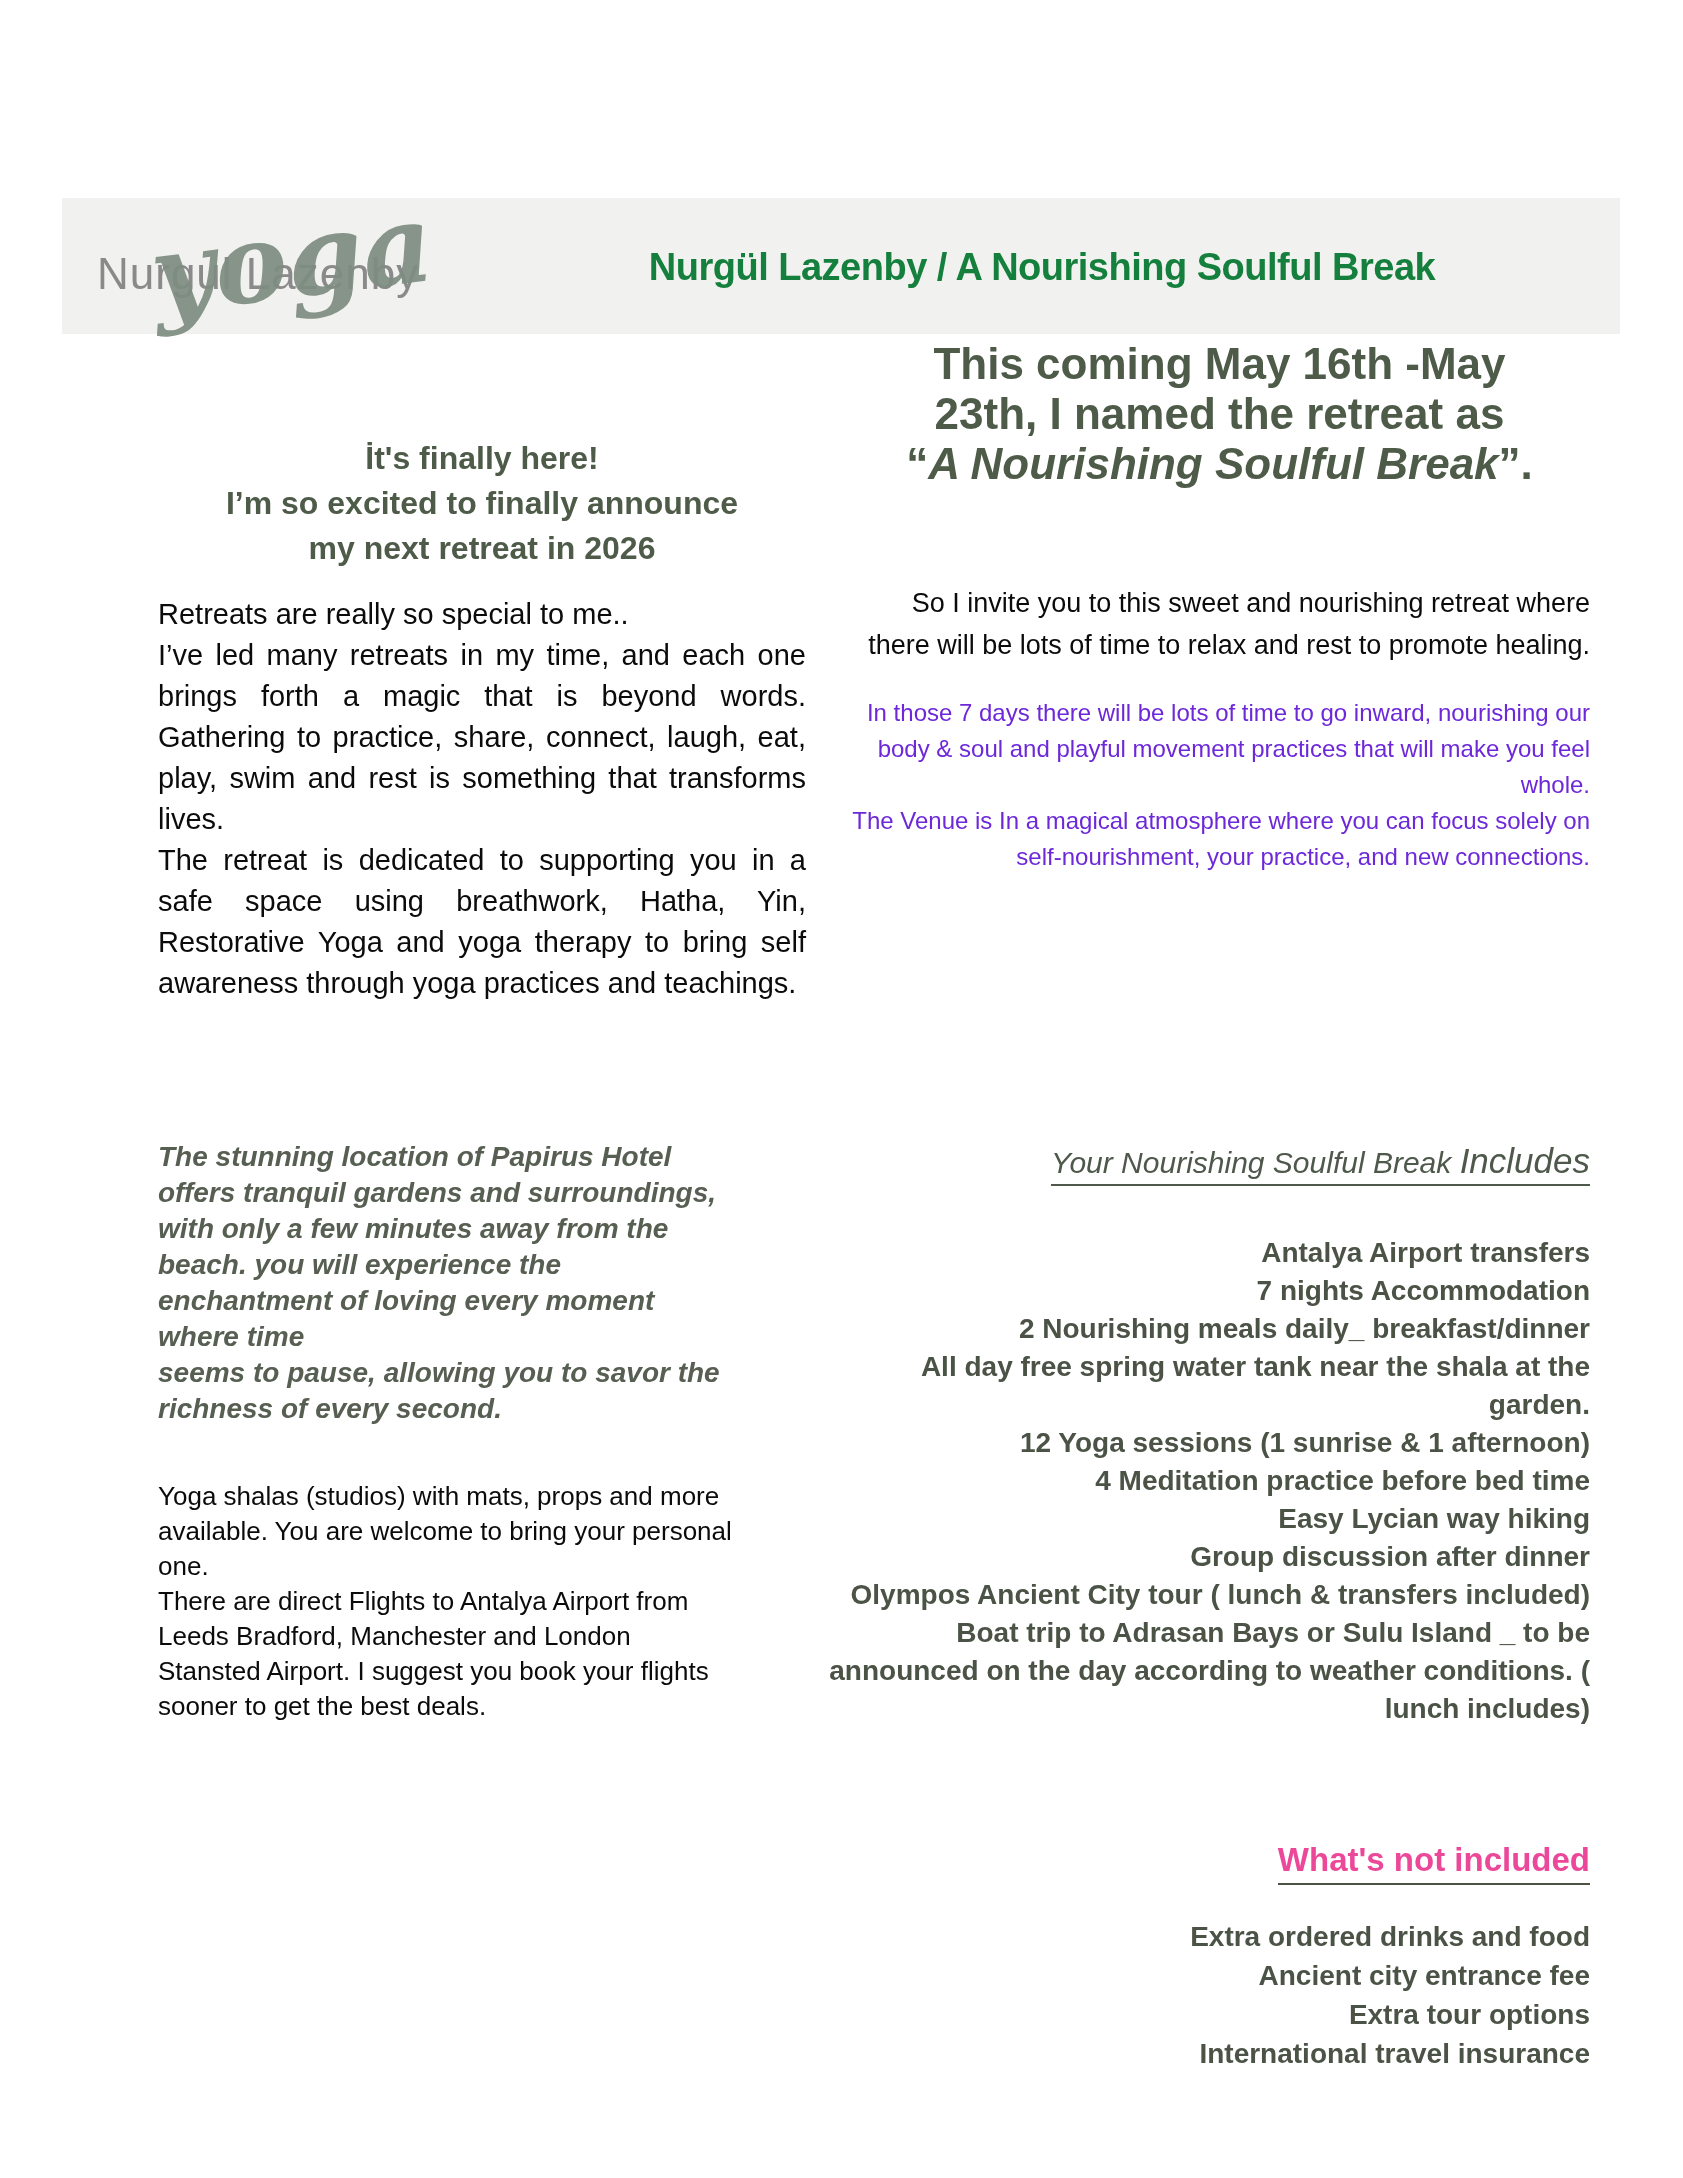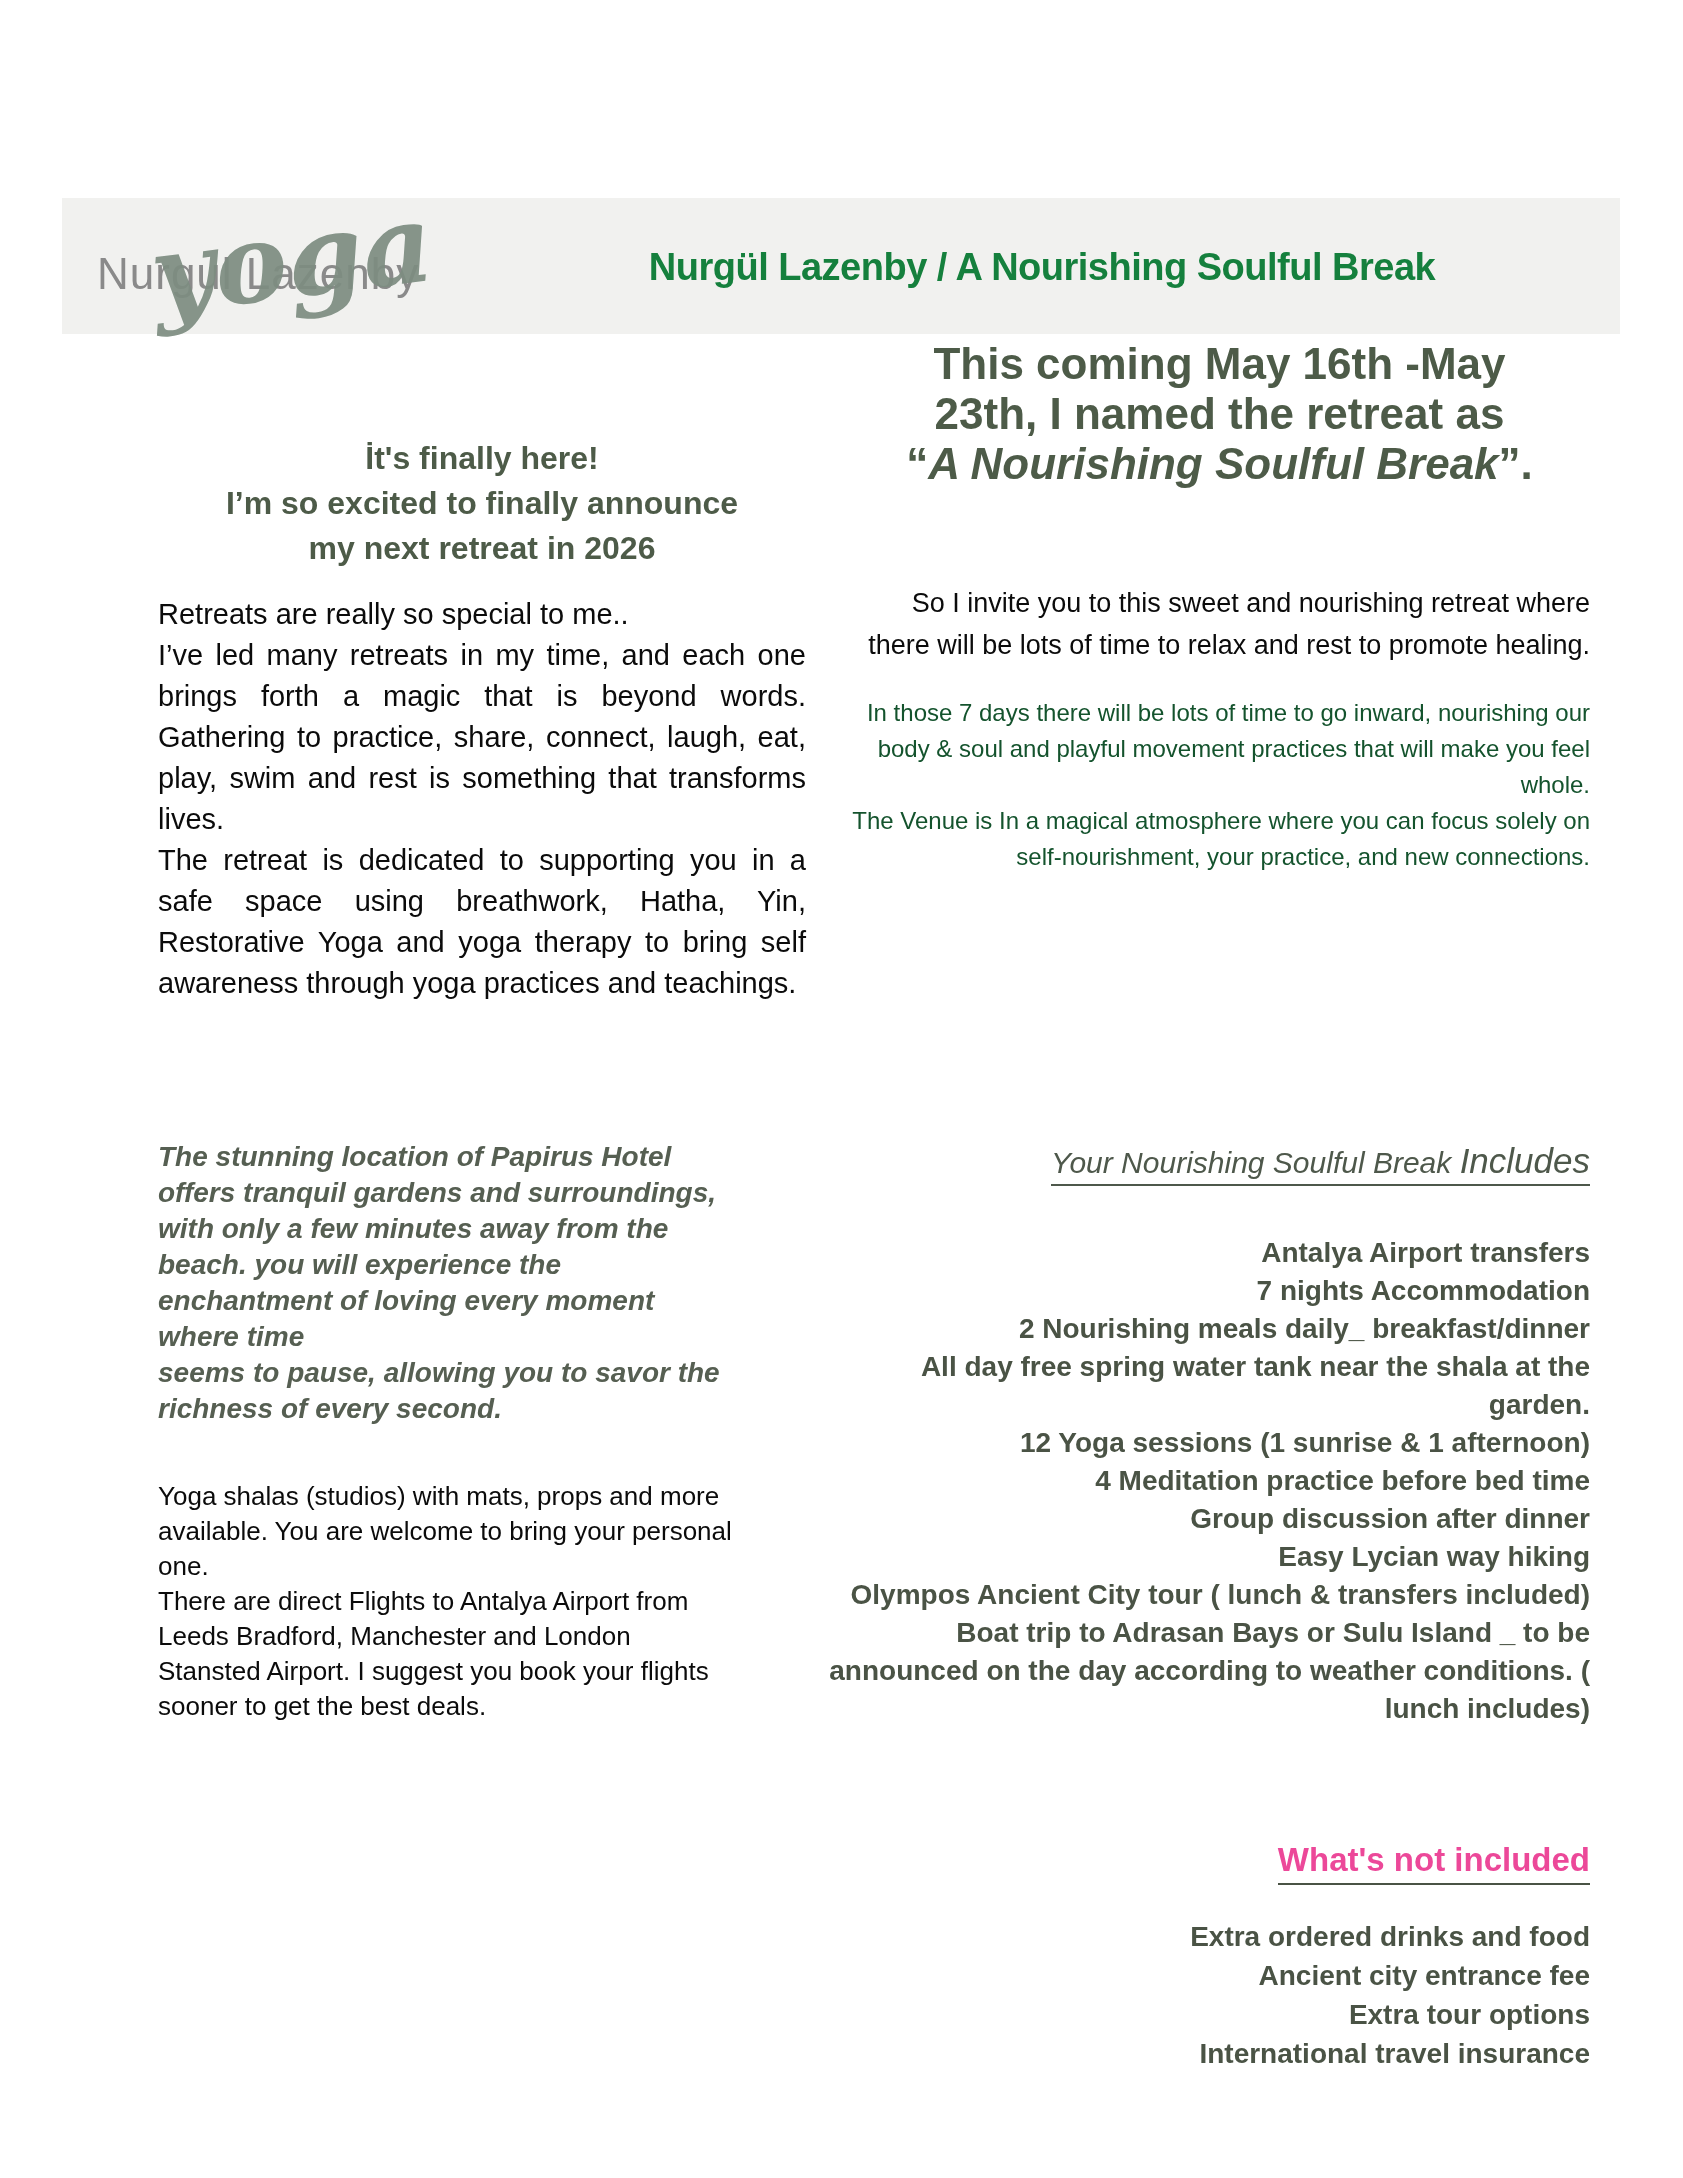--- a/index.html
+++ b/index.html
@@ -23,21 +23,21 @@
   .left-para-2{position:absolute;left:158px;top:1479px;width:673px;font-size:26px;color:#0b0b0b;
     line-height:35px;white-space:pre-line;}
 
   
   .right-heading{position:absolute;left:849px;top:339px;width:741px;text-align:center;
     font-size:44px;font-weight:700;color:#4d5b48;line-height:50px;}
   .right-heading .q-italic{font-style:italic;}
   .invite-para{position:absolute;left:849px;top:582px;width:741px;text-align:right;
     font-size:27px;color:#0b0b0b;line-height:42px;}
   .details-para{position:absolute;left:849px;top:695px;width:741px;text-align:right;
-    font-size:24px;color:#14532d;line-height:36px;white-space:pre-line;}
+    font-size:24px;color:#6d28d9;line-height:36px;white-space:pre-line;}
 
   .includes-heading{position:absolute;left:849px;top:1141px;width:741px;text-align:right;color:#4e584b;text-decoration:underline;}
   .includes-heading .underline-wrap{display:inline-block;border-bottom:2px solid #4e584b;padding-bottom:3px;}
   .includes-heading .ih-prefix{font-size:30px;font-style:italic;}
   .includes-heading .ih-em{font-size:35px;font-style:italic;}
 
   .includes-list{position:absolute;left:822px;top:1234px;width:768px;text-align:right;
     font-size:28px;font-weight:700;color:#4a5345;line-height:38px;}
   .not-included-heading{position:absolute;left:849px;top:1841px;width:741px;text-align:right;}
   .not-included-heading .underline-wrap{display:inline-block;border-bottom:2px solid #4a5345;padding-bottom:4px;
@@ -74,22 +74,22 @@
     <span class="underline-wrap"><span class="ih-prefix">Your Nourishing Soulful Break </span><span class="ih-em">Includes</span></span>
   </div>
 
   <div class="includes-list">
       <div class="includes-item">Antalya Airport transfers</div>
       <div class="includes-item">7 nights Accommodation</div>
       <div class="includes-item">2 Nourishing meals daily_ breakfast/dinner</div>
       <div class="includes-item">All day free spring water tank near the shala at the garden.</div>
       <div class="includes-item">12 Yoga sessions (1 sunrise &amp; 1 afternoon)</div>
       <div class="includes-item">4 Meditation practice before bed time</div>
+      <div class="includes-item">Easy Lycian way hiking</div>
       <div class="includes-item">Group discussion after dinner</div>
-      <div class="includes-item">Easy Lycian way hiking</div>
       <div class="includes-item">Olympos Ancient City tour ( lunch &amp; transfers included)</div>
       <div class="includes-item">Boat trip to Adrasan Bays or Sulu Island _ to be announced on the day according to weather conditions. ( lunch includes)</div>
     </div>
 
   <div class="not-included-heading">
     <span class="underline-wrap">What's not included</span>
   </div>
 
   <div class="not-included-list">
       <div class="not-included-item">Extra ordered drinks and food</div>

